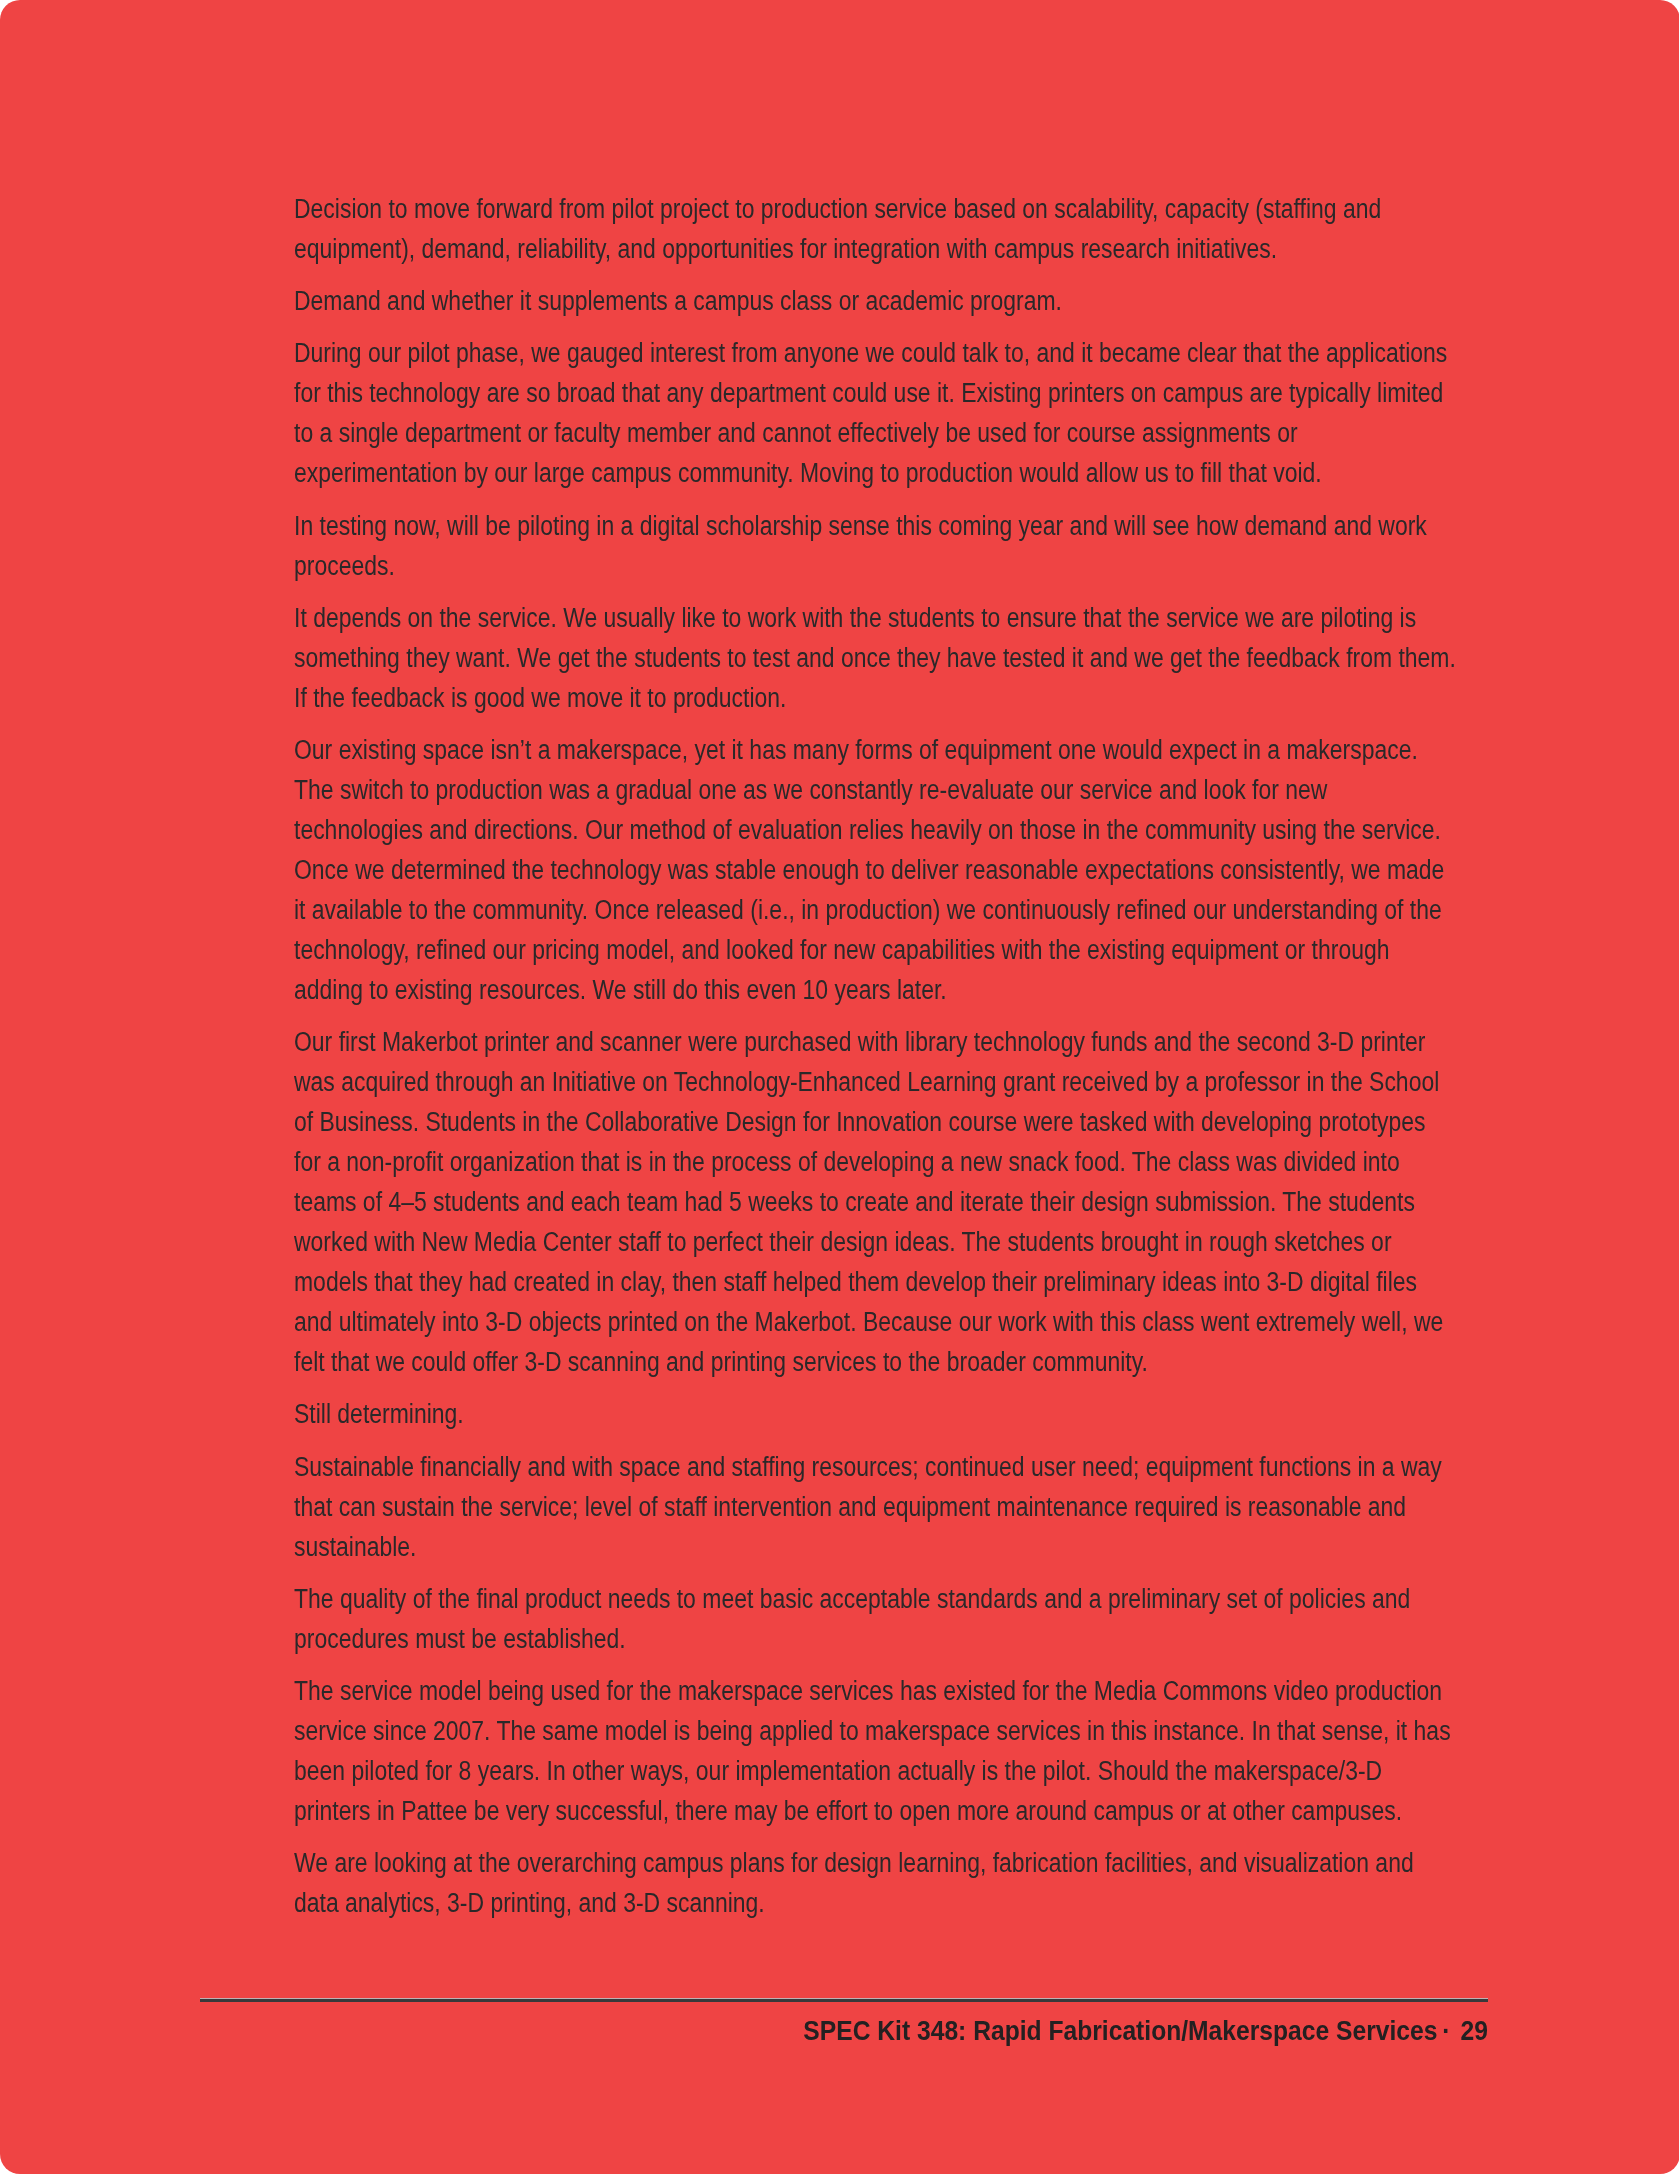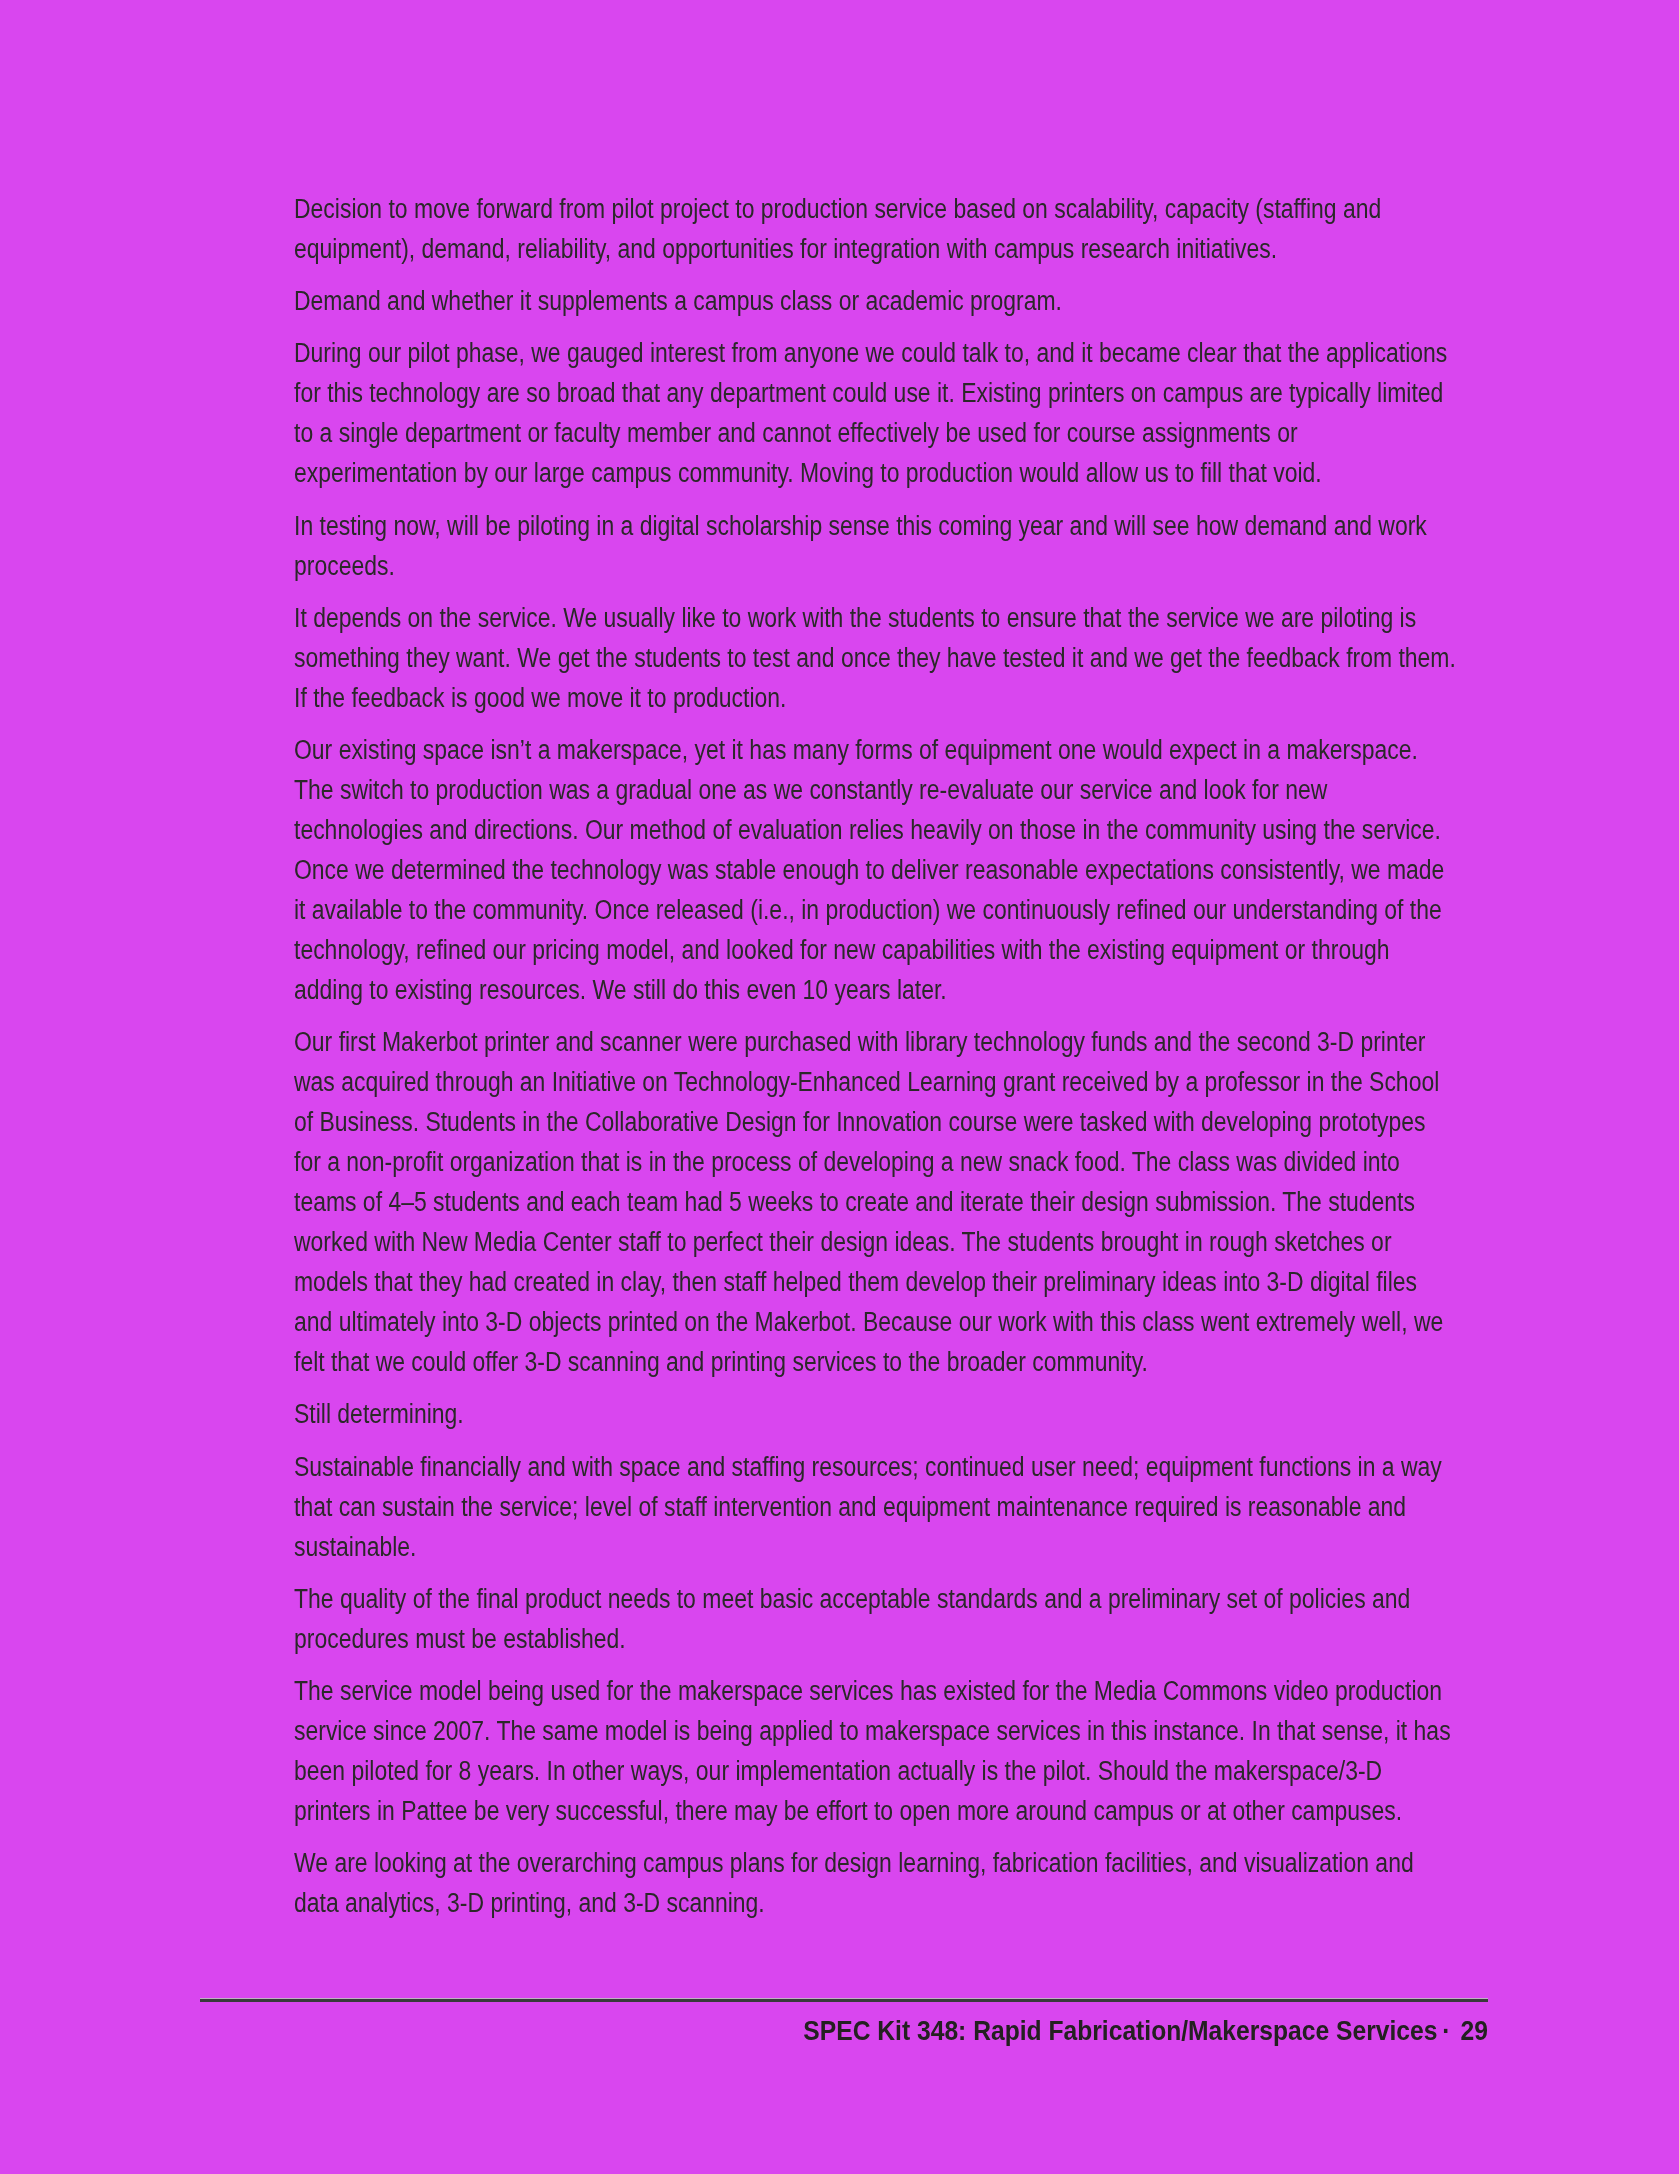--- a/index.html
+++ b/index.html
@@ -10,21 +10,22 @@
     width: 1680px;
     height: 2174px;
     position: relative;
     background: #ffffff;
     overflow: hidden;
     font-family: "Liberation Sans", sans-serif;
   }
   .page {
     position: absolute;
     inset: 0;
-    background: #d946ef;
+    background: #ef4444;
+    border-radius: 20px;
   }
   
   .text-column {
     position: absolute;
     left: 294px;
     top: 189px;
     width: 1367px;
     transform: scaleX(0.85);
     transform-origin: 0 0;
   }

